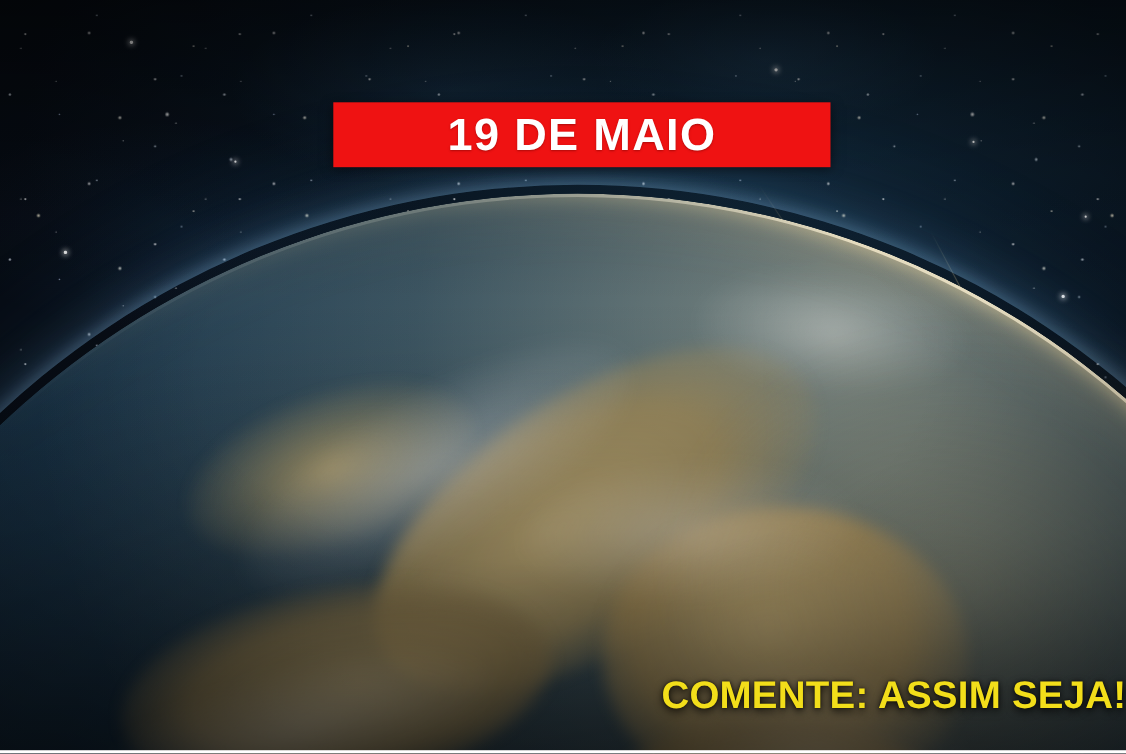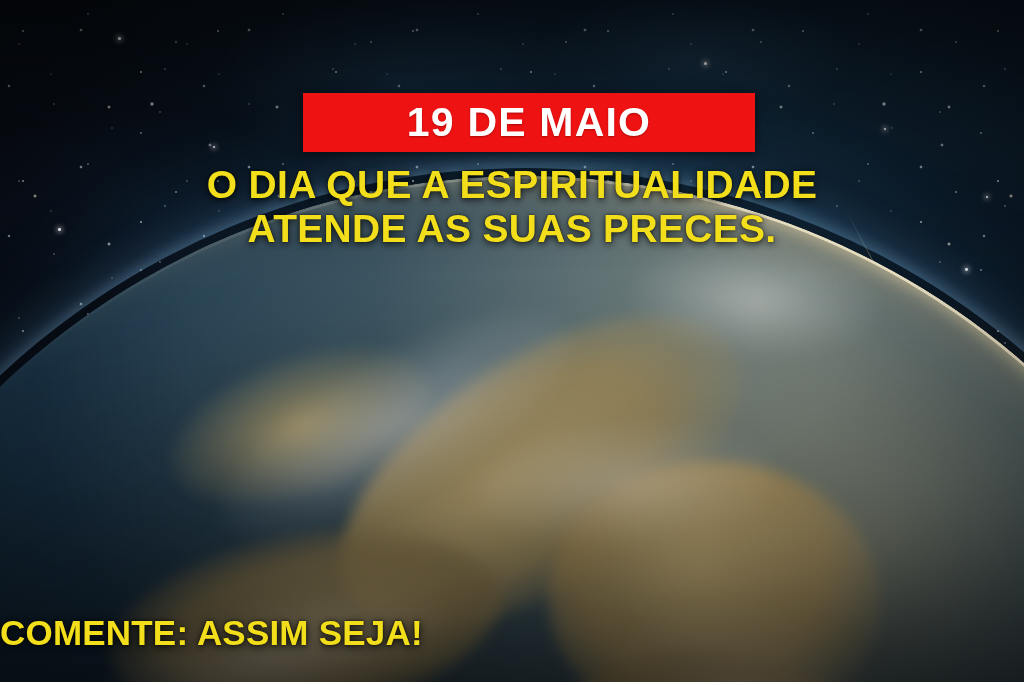--- a/index.html
+++ b/index.html
@@ -224,21 +224,21 @@
     font-size:33.5px;
     font-weight:bold;
     line-height:1.20;
     letter-spacing:-.1px;
     text-shadow:0 2px 8px rgba(0,0,0,.85), 0 0 3px rgba(0,0,0,.7);
   }
 
   .cta {
     position:absolute;
     left:0; right:0; top:613px;
-    text-align:left;
+    text-align:right;
     font-size:35px;
     font-weight:bold;
     letter-spacing:.2px;
     text-shadow:0 2px 8px rgba(0,0,0,.85), 0 0 3px rgba(0,0,0,.65);
   }
 
   .bottom-edge {
     position:absolute;
     left:0; right:0; bottom:0;
     height:3px;
@@ -294,22 +294,20 @@
   <div class="atmosphere"></div>
   <div class="sun-bloom"></div>
   <div class="vignette"></div>
 
   <div class="content">
 
     <div class="date-banner" style="background: rgb(239, 18, 18);">
       <span class="date-banner-text" style="color: rgb(255, 255, 255);">19 DE MAIO</span>
     </div>
 
-    <div class="headline" style="color: rgb(242, 222, 26);">O DIA QUE A ESPIRITUALIDADE
-ATENDE AS SUAS PRECES.</div>
 
 
     <div class="cta" style="color: rgb(242, 222, 26);">COMENTE: ASSIM SEJA!</div>
 
   </div>
 
   <div class="bottom-edge"></div>
 </div>
 
 </body></html>

